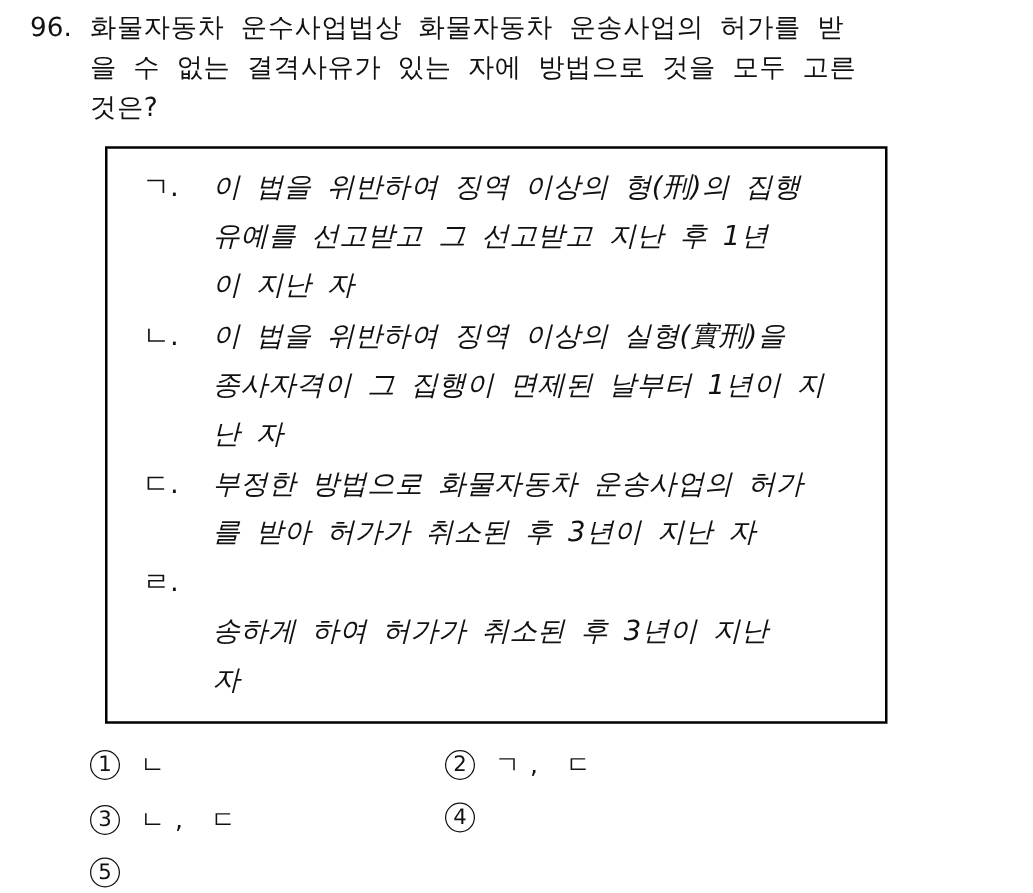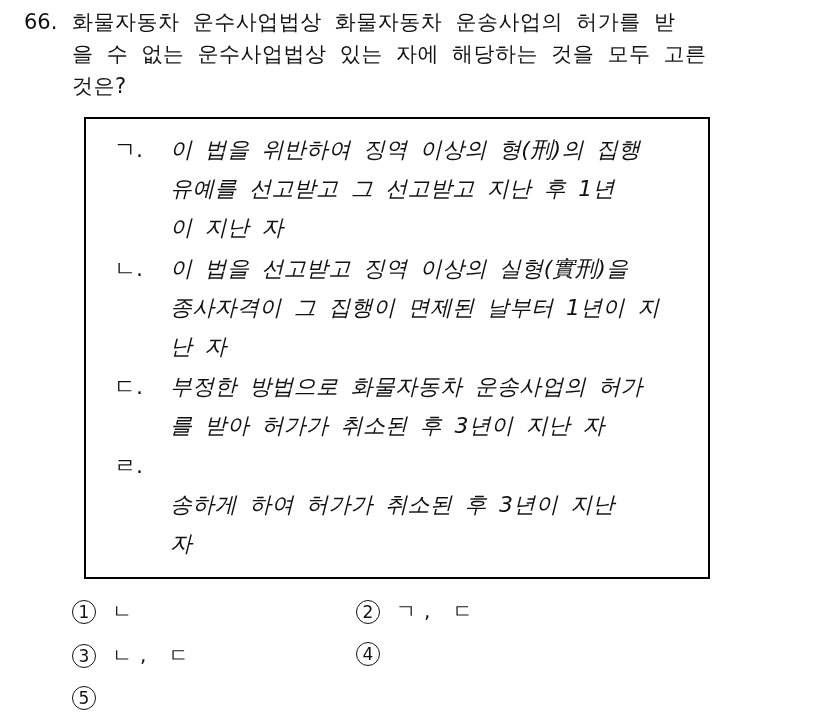--- a/index.html
+++ b/index.html
@@ -28,35 +28,35 @@
     .choice-num {
       display: inline-block; width: 22px; height: 22px; border: 1.5px solid #111; border-radius: 50%;
       text-align: center; line-height: 22px; font-size: 17px; margin-right: 16px;
     }
     .choice-text { letter-spacing: 8px; }
   </style>
 </head>
 <body>
 
 <div class="question">
-  <span class="q-number">66.</span>
+  <span class="q-number">96.</span>
   <span class="q-line" style="top:0px">화물자동차 운수사업법상 화물자동차 운송사업의 허가를 받</span>
-  <span class="q-line" style="top:32px">을 수 없는 운수사업법상 있는 자에 해당하는 것을 모두 고른</span>
+  <span class="q-line" style="top:32px">을 수 없는 결격사유가 있는 자에 방법으로 것을 모두 고른</span>
   <span class="q-line" style="top:64px">것은?</span>
 </div>
 
 <div class="box">
 
   <span class="item-marker" style="top:16px">ㄱ.</span>
   <span class="item-line" style="top:16px">이 법을 위반하여 징역 이상의 형(刑)의 집행</span>
   <span class="item-line" style="top:55px">유예를 선고받고 그 선고받고 지난 후 1년</span>
   <span class="item-line" style="top:94px">이 지난 자</span>
 
   <span class="item-marker" style="top:135px">ㄴ.</span>
-  <span class="item-line" style="top:135px">이 법을 선고받고 징역 이상의 실형(實刑)을</span>
+  <span class="item-line" style="top:135px">이 법을 위반하여 징역 이상의 실형(實刑)을</span>
   <span class="item-line" style="top:174px">종사자격이 그 집행이 면제된 날부터 1년이 지</span>
   <span class="item-line" style="top:213px">난 자</span>
 
   <span class="item-marker" style="top:253px">ㄷ.</span>
   <span class="item-line" style="top:253px">부정한 방법으로 화물자동차 운송사업의 허가</span>
   <span class="item-line" style="top:292px">를 받아 허가가 취소된 후 3년이 지난 자</span>
 
   <span class="item-marker" style="top:332px">ㄹ.</span>
   <span class="item-line" style="top:371px">송하게 하여 허가가 취소된 후 3년이 지난</span>
   <span class="item-line" style="top:410px">자</span>

